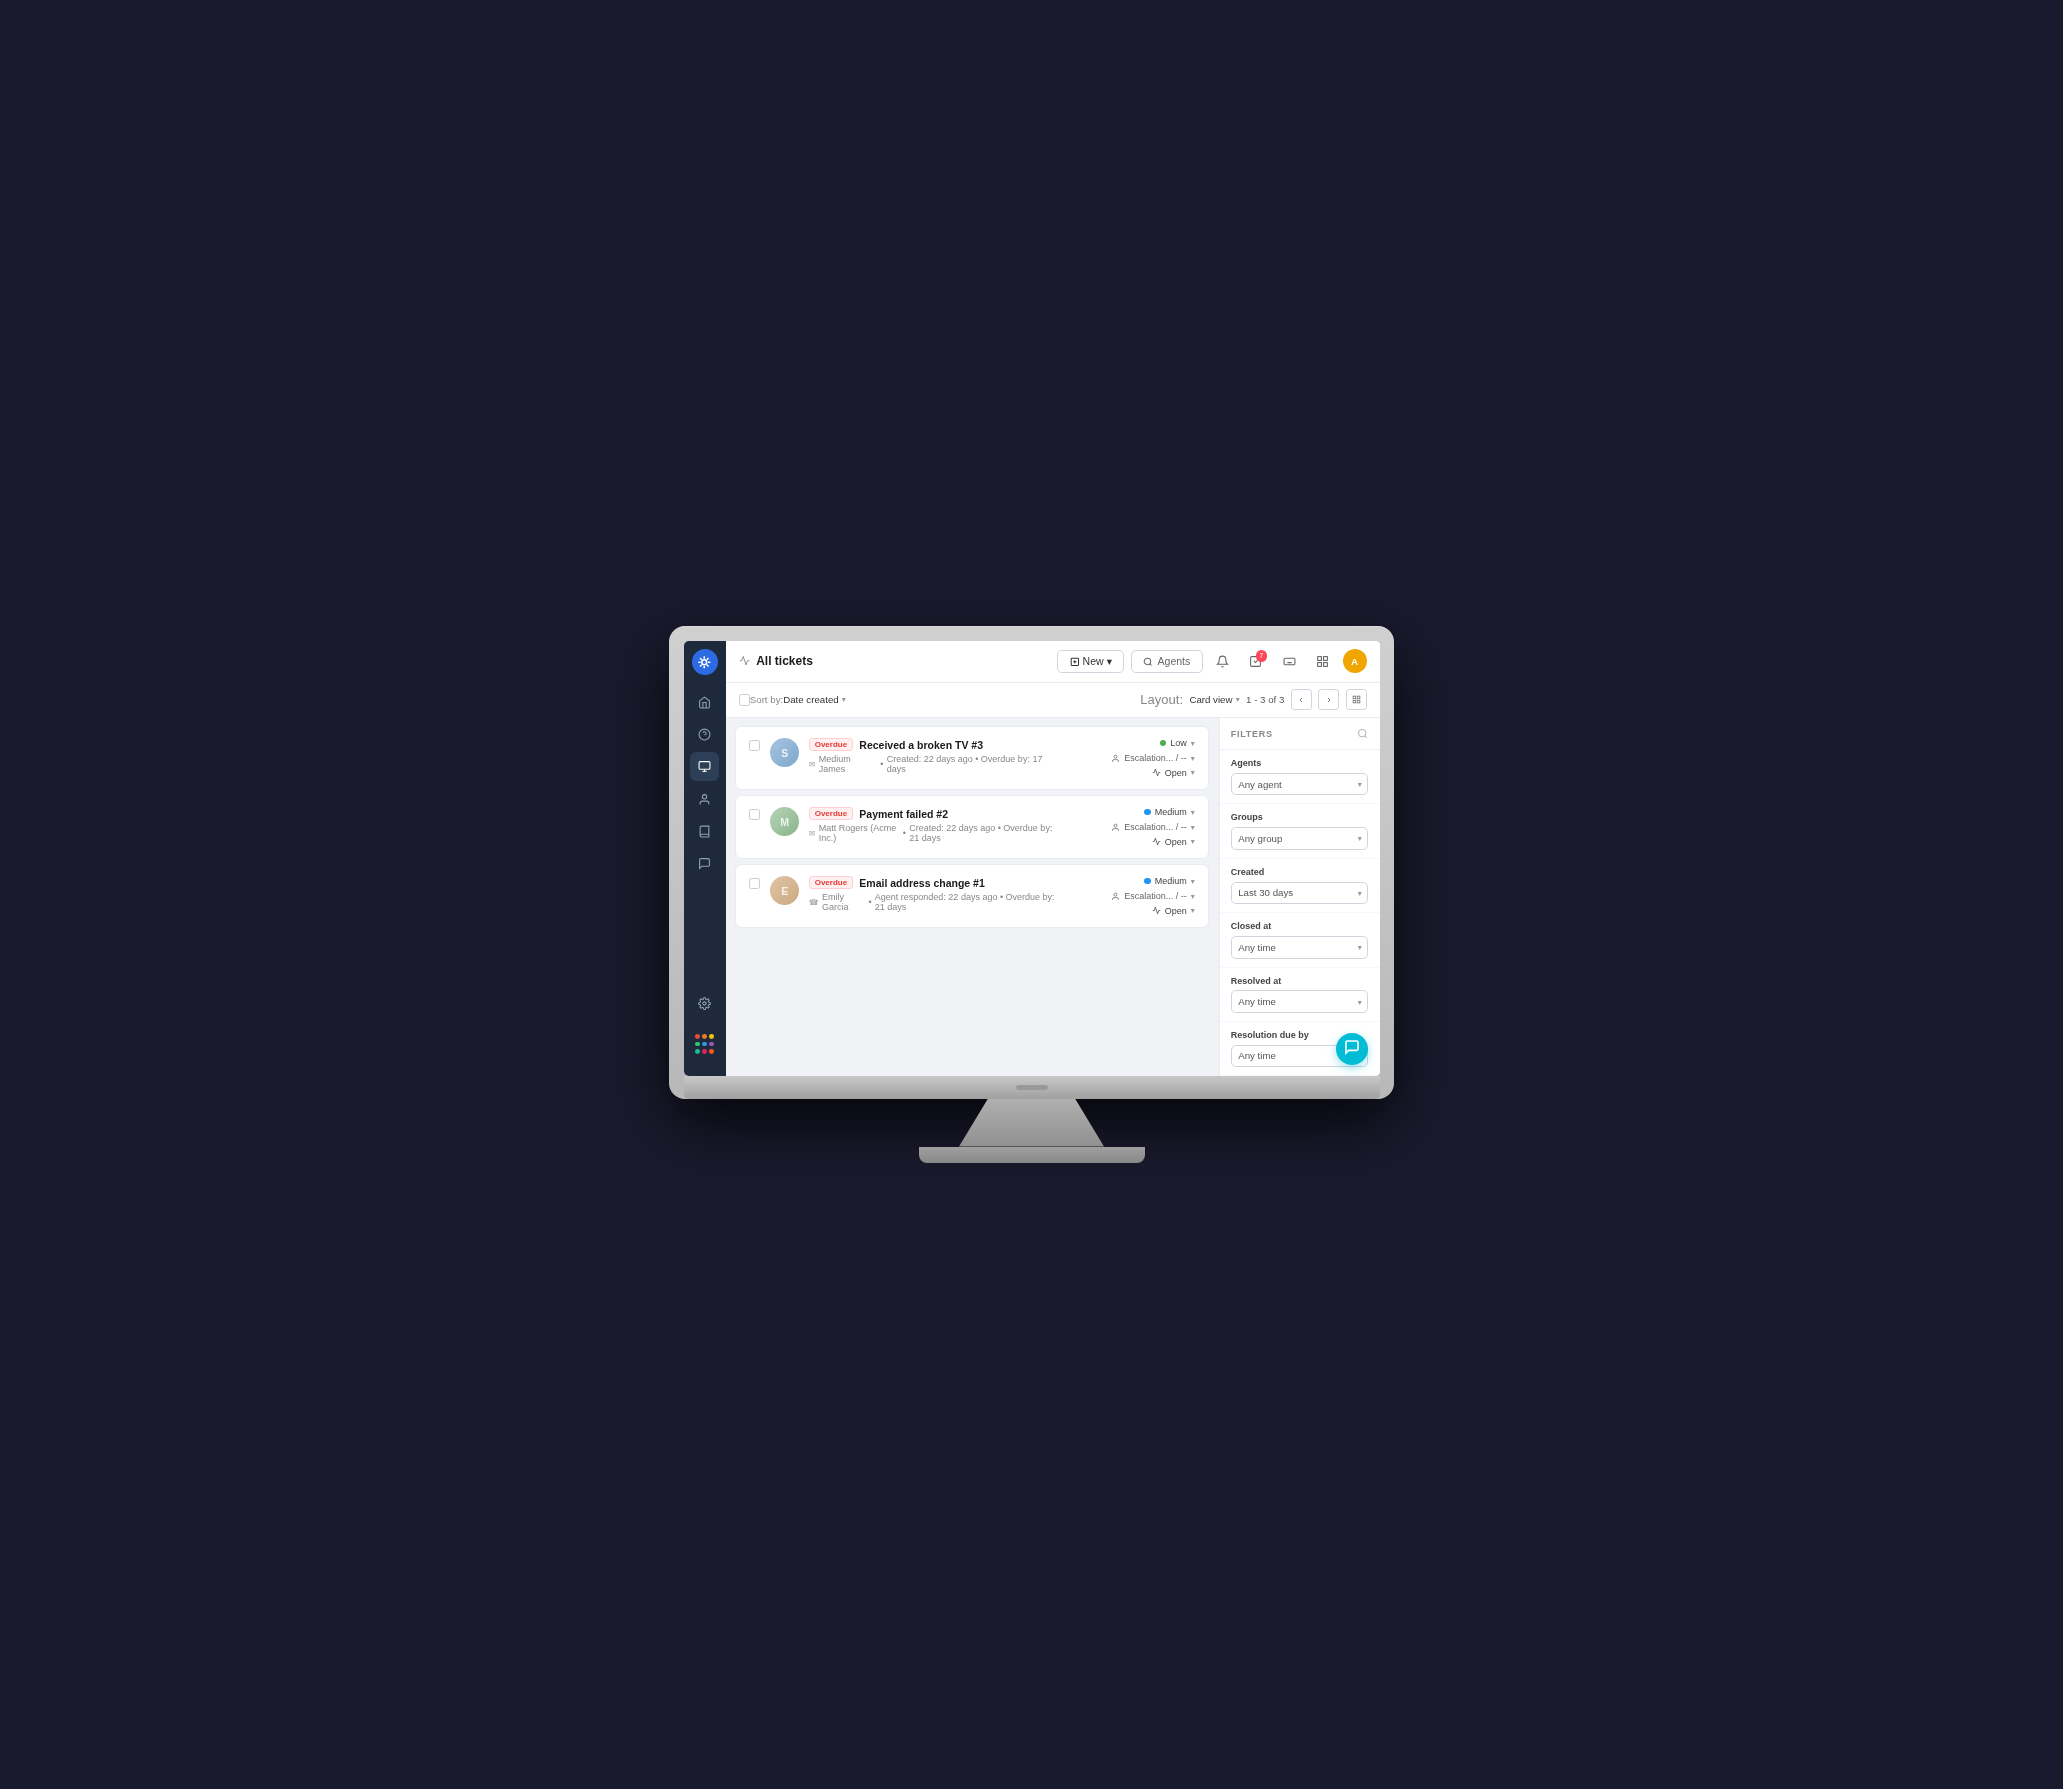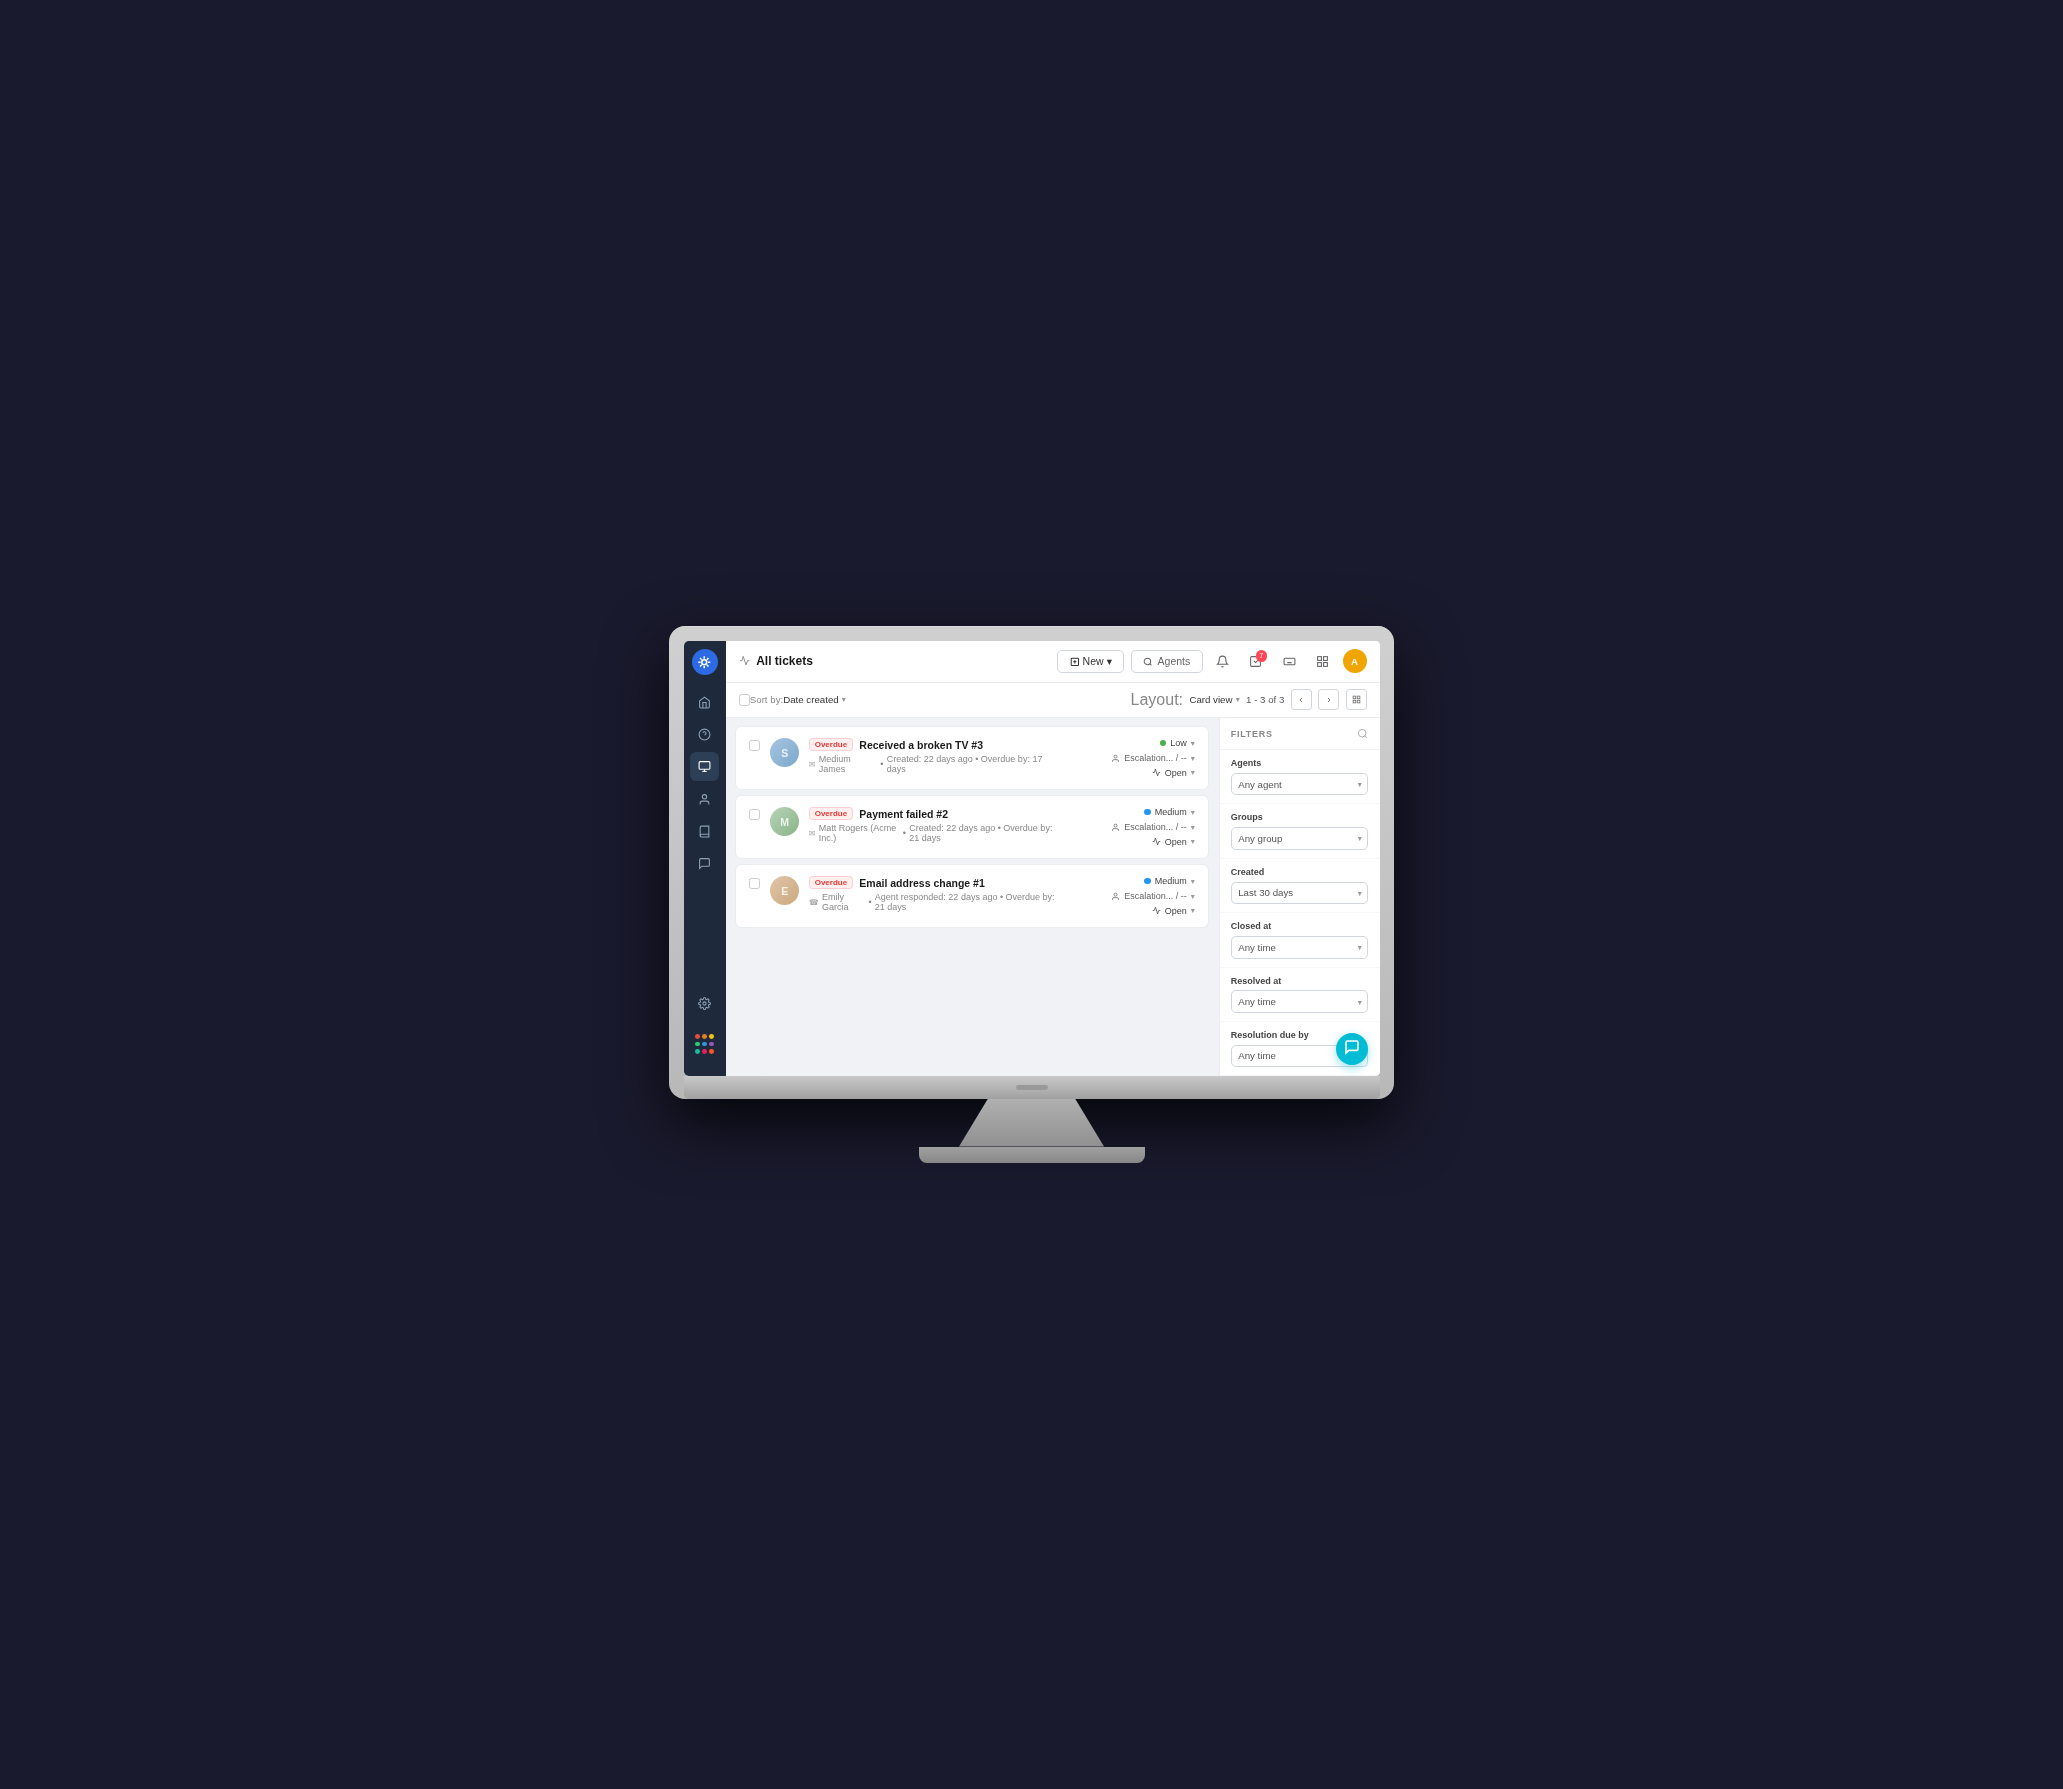--- a/index.html
+++ b/index.html
@@ -279,21 +279,21 @@
     }
 
     .toolbar-right {
       margin-left: auto;
       display: flex;
       align-items: center;
       gap: 6.4px;
     }
 
     .layout-label {
-      font-size: 16px;
+      font-size: 13px;
       color: #888;
     }
 
     .layout-btn {
       display: flex;
       align-items: center;
       gap: 3.2px;
       font-size: 9.7px;
       color: #333;
       cursor: pointer;

